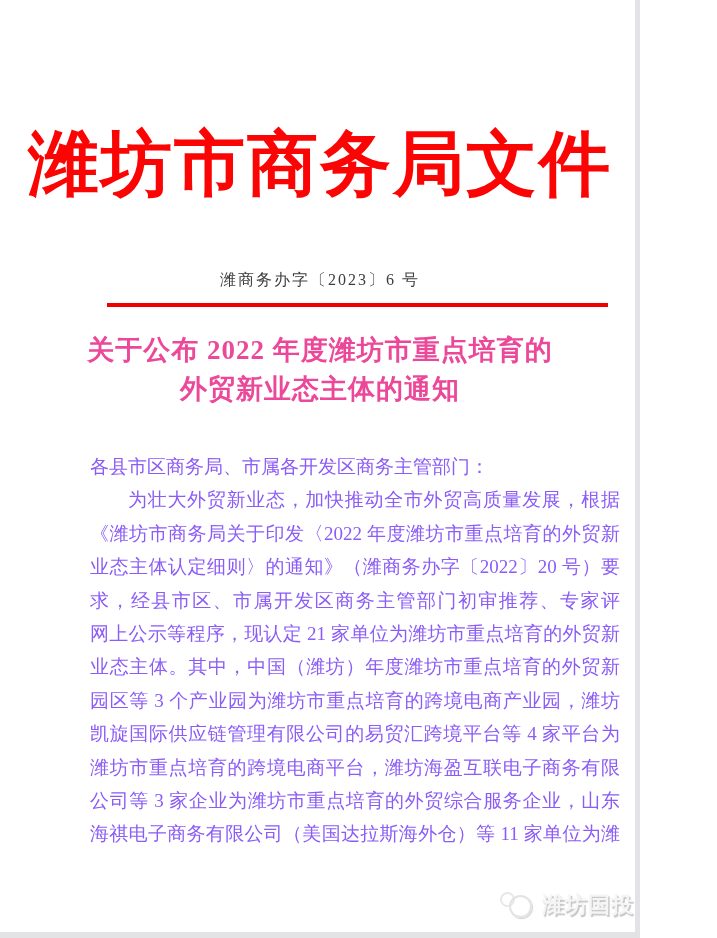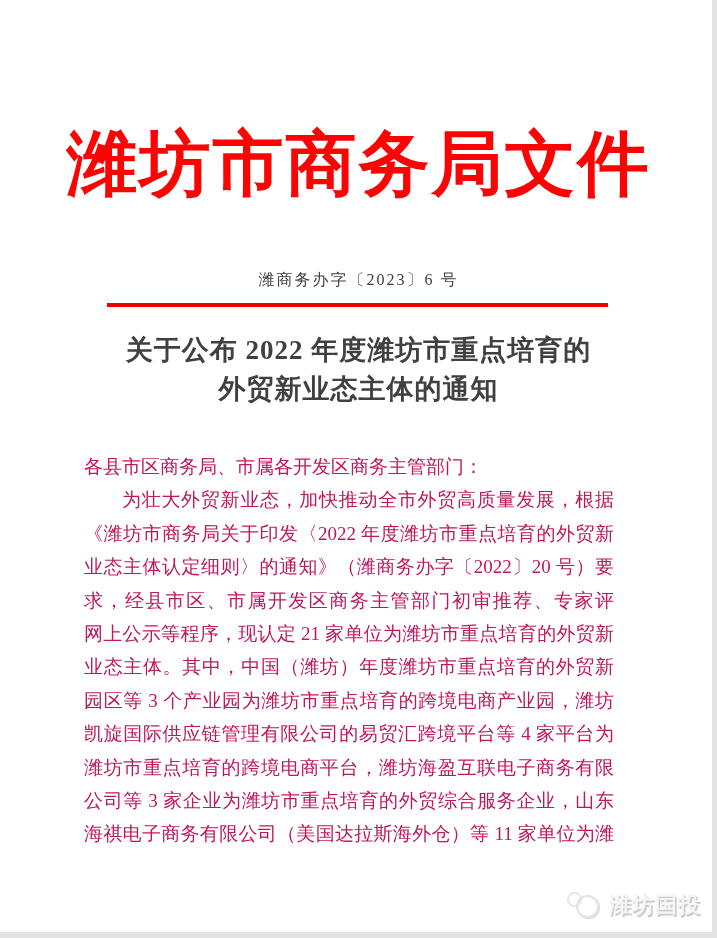--- a/index.html
+++ b/index.html
@@ -2,25 +2,26 @@
 <html><head>
 <meta charset="utf-8">
 <style>
   html, body {
     margin: 0;
     padding: 0;
     background: #ffffff;
   }
   .page {
     position: relative;
-    width: 717px;
+    width: 625px;
     height: 938px;
     background: #ffffff;
     overflow: hidden;
     font-family: "Liberation Serif", "DejaVu Serif", serif;
+    padding-left: 15px;
   }
   .agency-header {
     position: absolute;
     top: 118px;
     left: 0;
     width: 100%;
     text-align: center;
     font-size: 71px;
     line-height: 92px;
     font-weight: 900;
@@ -50,47 +51,47 @@
   .notice-title {
     position: absolute;
     top: 331px;
     left: 0;
     width: 100%;
     text-align: center;
     font-size: 27px;
     line-height: 39px;
     font-weight: 700;
     letter-spacing: 1px;
-    color: #404040;
+    color: #ec4899;
   }
   .doc-body {
     position: absolute;
     top: 450px;
-    left: 84px;
+    left: 90px;
     width: 530px;
     font-size: 19px;
     line-height: 33.4px;
-    color: #be185d;
+    color: #8b5cf6;
   }
   .line {
     height: 33.4px;
     white-space: nowrap;
   }
   .line.j {
     white-space: normal;
     text-align: justify;
     text-align-last: justify;
     overflow: hidden;
   }
   .line.indent {
     text-indent: 38px;
   }
   .watermark {
     position: absolute;
-    right: 16px;
+    right: 6px;
     bottom: 18px;
     display: flex;
     align-items: center;
     gap: 9px;
   }
   .wm-logo {
     position: relative;
     width: 34px;
     height: 30px;
     display: inline-block;

